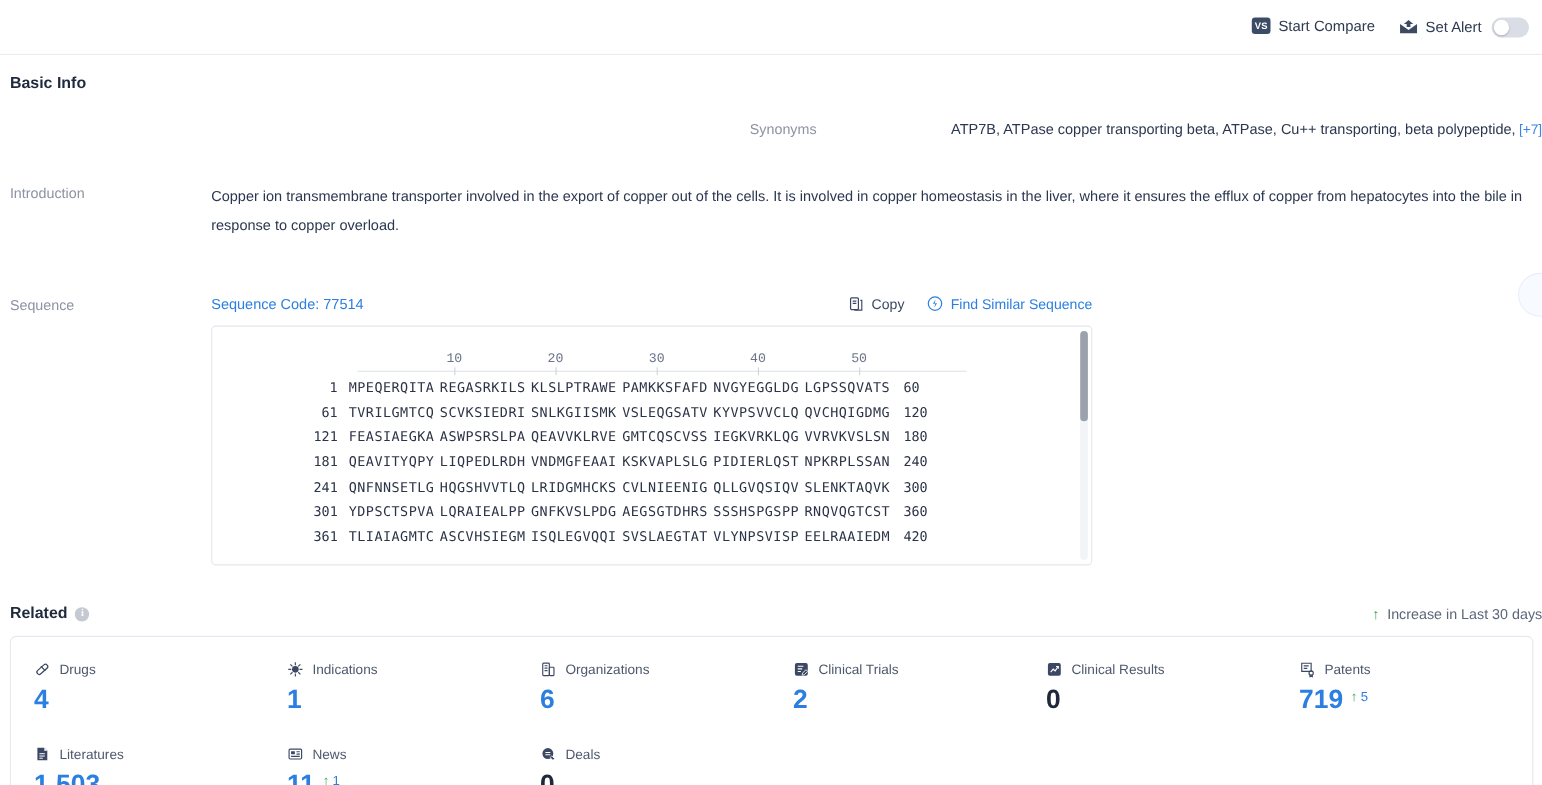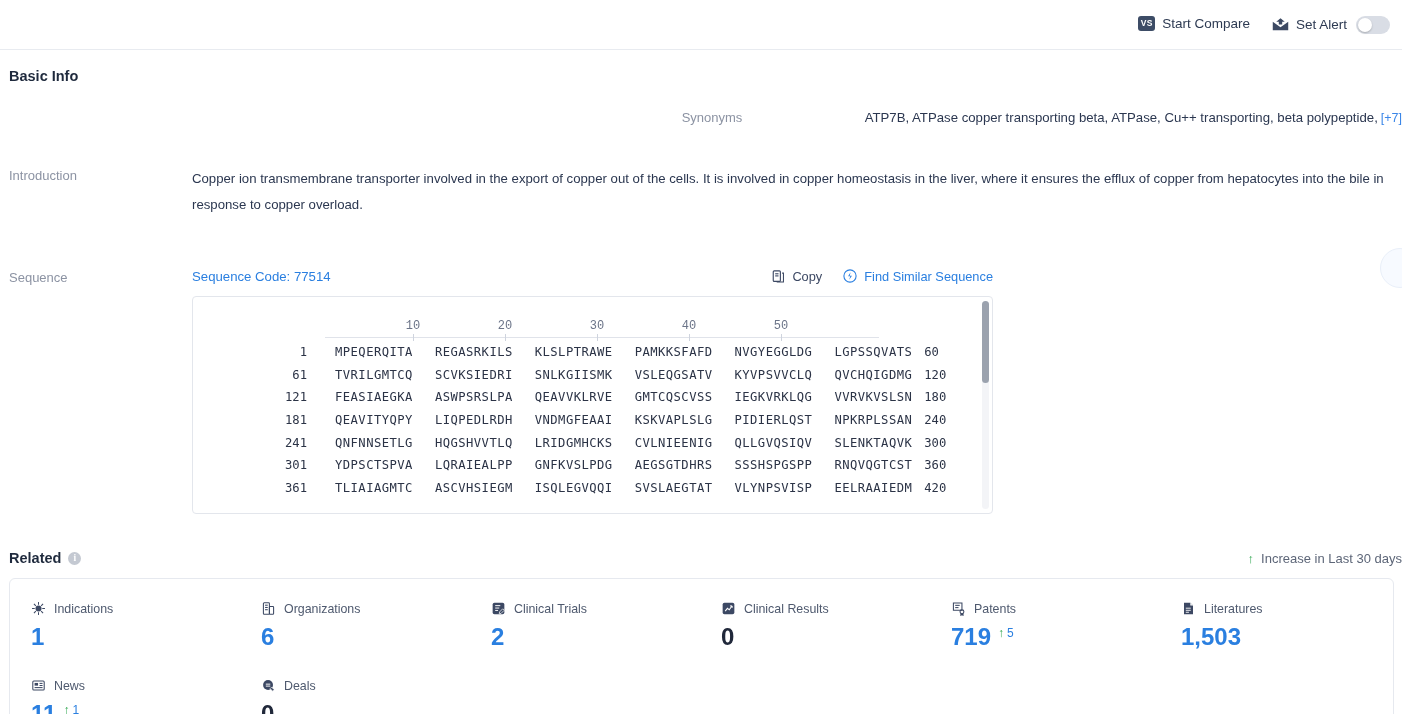--- a/index.html
+++ b/index.html
@@ -110,21 +110,21 @@
     position: absolute; bottom: 0px; width: 1px; height: 7px; background: #cfd4de;
   }
   .seq-ruler .tnum {
     position: absolute; bottom: 8px; transform: translateX(-50%);
     font-size: 12px; color: #6b7governance; color: #6b7488;
     font-family: Liberation Mono, monospace;
   }
   .seq-lines { font-family: "DejaVu Sans Mono", monospace; font-size: 12.2px; color: #2b3346; }
   .seq-line { display: flex; align-items: center; height: 22.6px; }
   .seq-num-l { width: 124px; text-align: right; padding-right: 10px; color: #2b3346; flex: none; }
-  .seq-chunks { display: flex; gap: 22px; margin-left: 18px; }
+  .seq-chunks { display: flex; gap: 5px; }
   .seq-chunk { letter-spacing: .45px; }
   .seq-num-r { padding-left: 12px; color: #2b3346; }
 
   .seq-scroll {
     position: absolute; top: 4px; right: 3px; width: 7px; height: 208px;
     background: #f3f4f7; border-radius: 4px;
   }
   .seq-scroll .thumb {
     position: absolute; top: 0; left: 0; width: 7px; height: 82px;
     background: #9ba2ae; border-radius: 4px;
@@ -363,20 +363,34 @@
       <span class="up-arrow">↑</span>
       <span>Increase in Last 30 days</span>
     </span>
   </div>
 
   <div class="related-card">
     <div class="rel-grid" id="rel-grid">
         <div class="rel-item">
           <div class="rel-item-head">
             <span>
+              <svg width="15" height="15" viewBox="0 0 20 20" fill="none" stroke="#3c4863" stroke-width="1.5">
+                <rect x="2.2" y="7.2" width="15.6" height="5.6" rx="2.8" transform="rotate(-42 10 10)"></rect>
+                <line x1="8.2" y1="6.3" x2="13.7" y2="11.8"></line>
+              </svg>
+            </span>
+            <span class="rel-label">Drugs</span>
+          </div>
+          <div class="rel-value-row">
+            <span class="rel-value">4</span>
+          </div>
+        </div>
+        <div class="rel-item">
+          <div class="rel-item-head">
+            <span>
               <svg width="15" height="15" viewBox="0 0 20 20" fill="#3c4863">
                 <circle cx="10" cy="10" r="4"></circle>
                 <g stroke="#3c4863" stroke-width="1.4">
                   <line x1="10" y1="1.4" x2="10" y2="5"></line>
                   <line x1="10" y1="15" x2="10" y2="18.6"></line>
                   <line x1="1.4" y1="10" x2="5" y2="10"></line>
                   <line x1="15" y1="10" x2="18.6" y2="10"></line>
                   <line x1="3.9" y1="3.9" x2="6.5" y2="6.5"></line>
                   <line x1="13.5" y1="13.5" x2="16.1" y2="16.1"></line>
                   <line x1="16.1" y1="3.9" x2="13.5" y2="6.5"></line>

